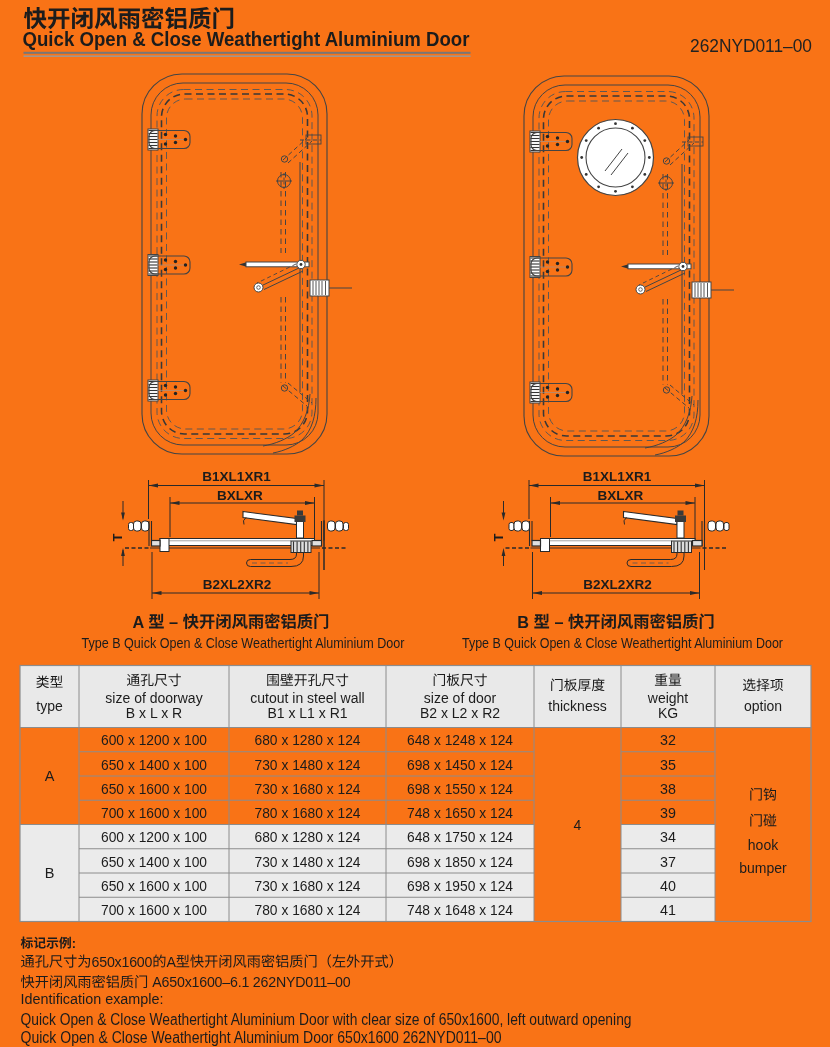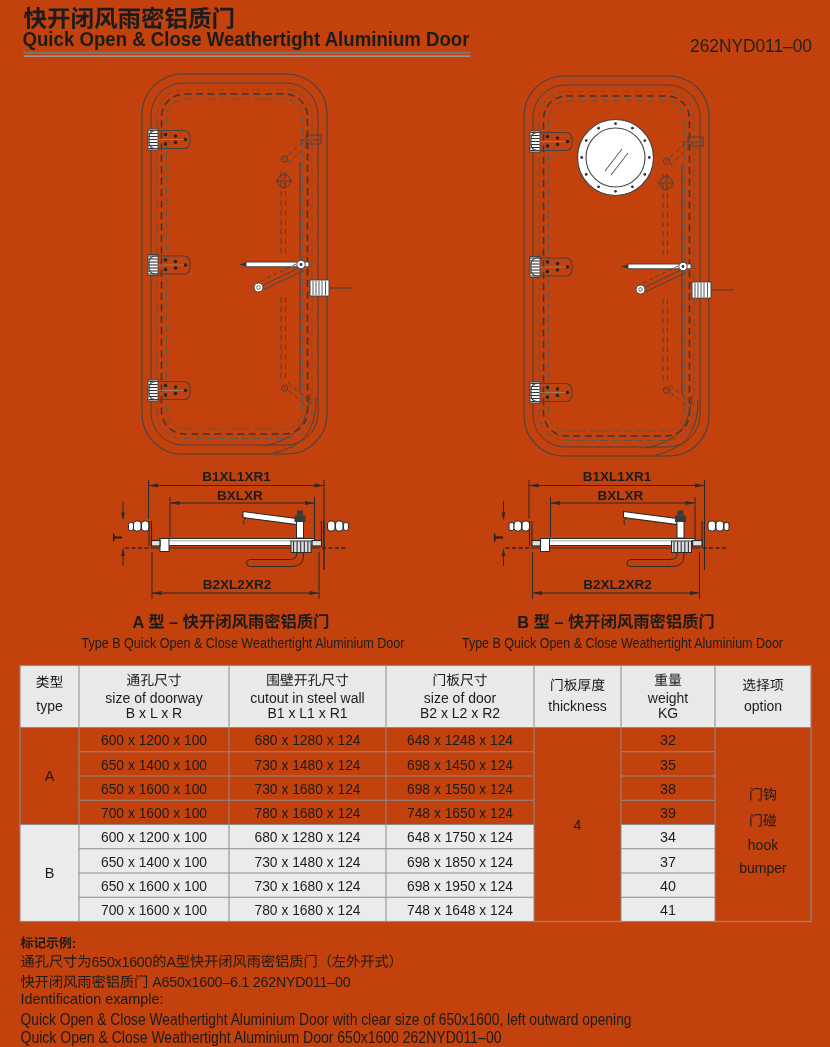--- a/index.html
+++ b/index.html
@@ -1,14 +1,14 @@
 <!DOCTYPE html>
 <html><head><meta charset="utf-8"><style>
 html,body{margin:0;padding:0;background:#fff;}
-#pg{position:relative;width:830px;height:1047px;background:#c2410c;overflow:hidden;}
+#pg{position:relative;width:830px;height:1047px;background:#f97316;overflow:hidden;}
 </style></head><body>
 <div id="pg">
 <svg width="830" height="1047" viewBox="0 0 830 1047">
 <defs>
         <path id="gb5feb" d="M152 850V-89H271V588C291 539 308 488 316 452L403 493C390 543 357 623 326 684L271 661V850ZM65 652C58 569 41 457 17 389L106 358C130 434 147 553 152 640ZM782 403H679C681 434 682 465 682 495V587H782ZM561 850V698H387V587H561V495C561 465 561 434 558 403H342V289H541C514 179 449 72 296 -2C324 -24 365 -69 382 -95C521 -16 597 90 638 202C692 68 772 -34 898 -92C916 -57 955 -5 984 20C857 68 775 166 725 289H962V403H899V698H682V850Z"></path>
         <path id="gb5f00" d="M625 678V433H396V462V678ZM46 433V318H262C243 200 189 84 43 -4C73 -24 119 -67 140 -94C314 16 371 167 389 318H625V-90H751V318H957V433H751V678H928V792H79V678H272V463V433Z"></path>
         <path id="gb95ed" d="M67 609V-88H187V609ZM82 788C129 740 184 672 206 627L306 693C281 739 223 803 175 848ZM541 652V522H239V408H468C401 319 302 236 194 181C219 162 258 117 276 92C378 150 470 227 541 318V126C541 112 536 108 519 107C502 106 444 106 393 109C409 77 426 26 431 -7C512 -7 571 -4 612 14C653 32 665 63 665 124V408H780V522H665V652ZM346 802V691H821V41C821 26 816 21 800 20C786 20 737 20 696 22C711 -7 727 -56 731 -86C805 -87 856 -84 891 -66C927 -47 938 -18 938 39V802Z"></path>
         <path id="gb98ce" d="M146 816V534C146 373 137 142 28 -13C55 -27 108 -70 128 -94C249 76 270 356 270 534V700H724C724 178 727 -80 884 -80C951 -80 974 -26 985 104C963 125 932 167 912 197C910 118 904 48 893 48C837 48 838 312 844 816ZM584 643C564 578 536 512 504 449C461 505 418 560 377 609L280 558C333 492 389 416 442 341C383 250 315 172 242 118C269 96 308 54 328 26C395 82 457 154 511 237C556 167 594 102 618 49L727 112C694 179 639 263 578 349C622 431 659 521 689 613Z"></path>
         <path id="gb96e8" d="M563 370C617 337 692 288 728 259L798 335C759 363 682 408 631 438ZM47 792V674H437V580H90V-88H205V179C256 141 328 87 363 53L436 128C399 159 324 211 274 246L205 181V468H437V333C399 362 328 406 279 437L210 370C261 337 333 288 367 258L437 330V-76H555V181C610 142 683 90 719 58L791 135C751 166 673 217 620 250L555 188V468H799V39C799 24 793 20 776 19C760 18 702 18 653 20C669 -8 686 -55 692 -85C770 -85 826 -83 865 -66C904 -48 917 -19 917 38V580H555V674H954V792Z"></path>
         <path id="gb5bc6" d="M166 561C139 502 92 435 39 393L136 335C190 382 232 454 264 517ZM719 496C778 441 847 363 877 312L969 376C936 428 862 502 804 554ZM670 646C603 563 507 493 396 435V568H289V398V386C206 352 118 324 28 303C49 280 82 230 96 205C176 228 256 257 334 290C359 277 396 272 451 272C477 272 610 272 637 272C737 272 768 302 781 422C752 428 708 443 685 459C680 378 672 365 629 365H484C595 428 695 505 770 596ZM418 844C426 823 434 798 439 775H69V564H187V669H380L334 611C395 588 470 547 507 515L567 591C535 617 475 647 422 669H809V564H932V775H565C557 803 545 837 534 864ZM150 201V-51H737V-84H857V217H737V61H559V249H437V61H268V201Z"></path>

